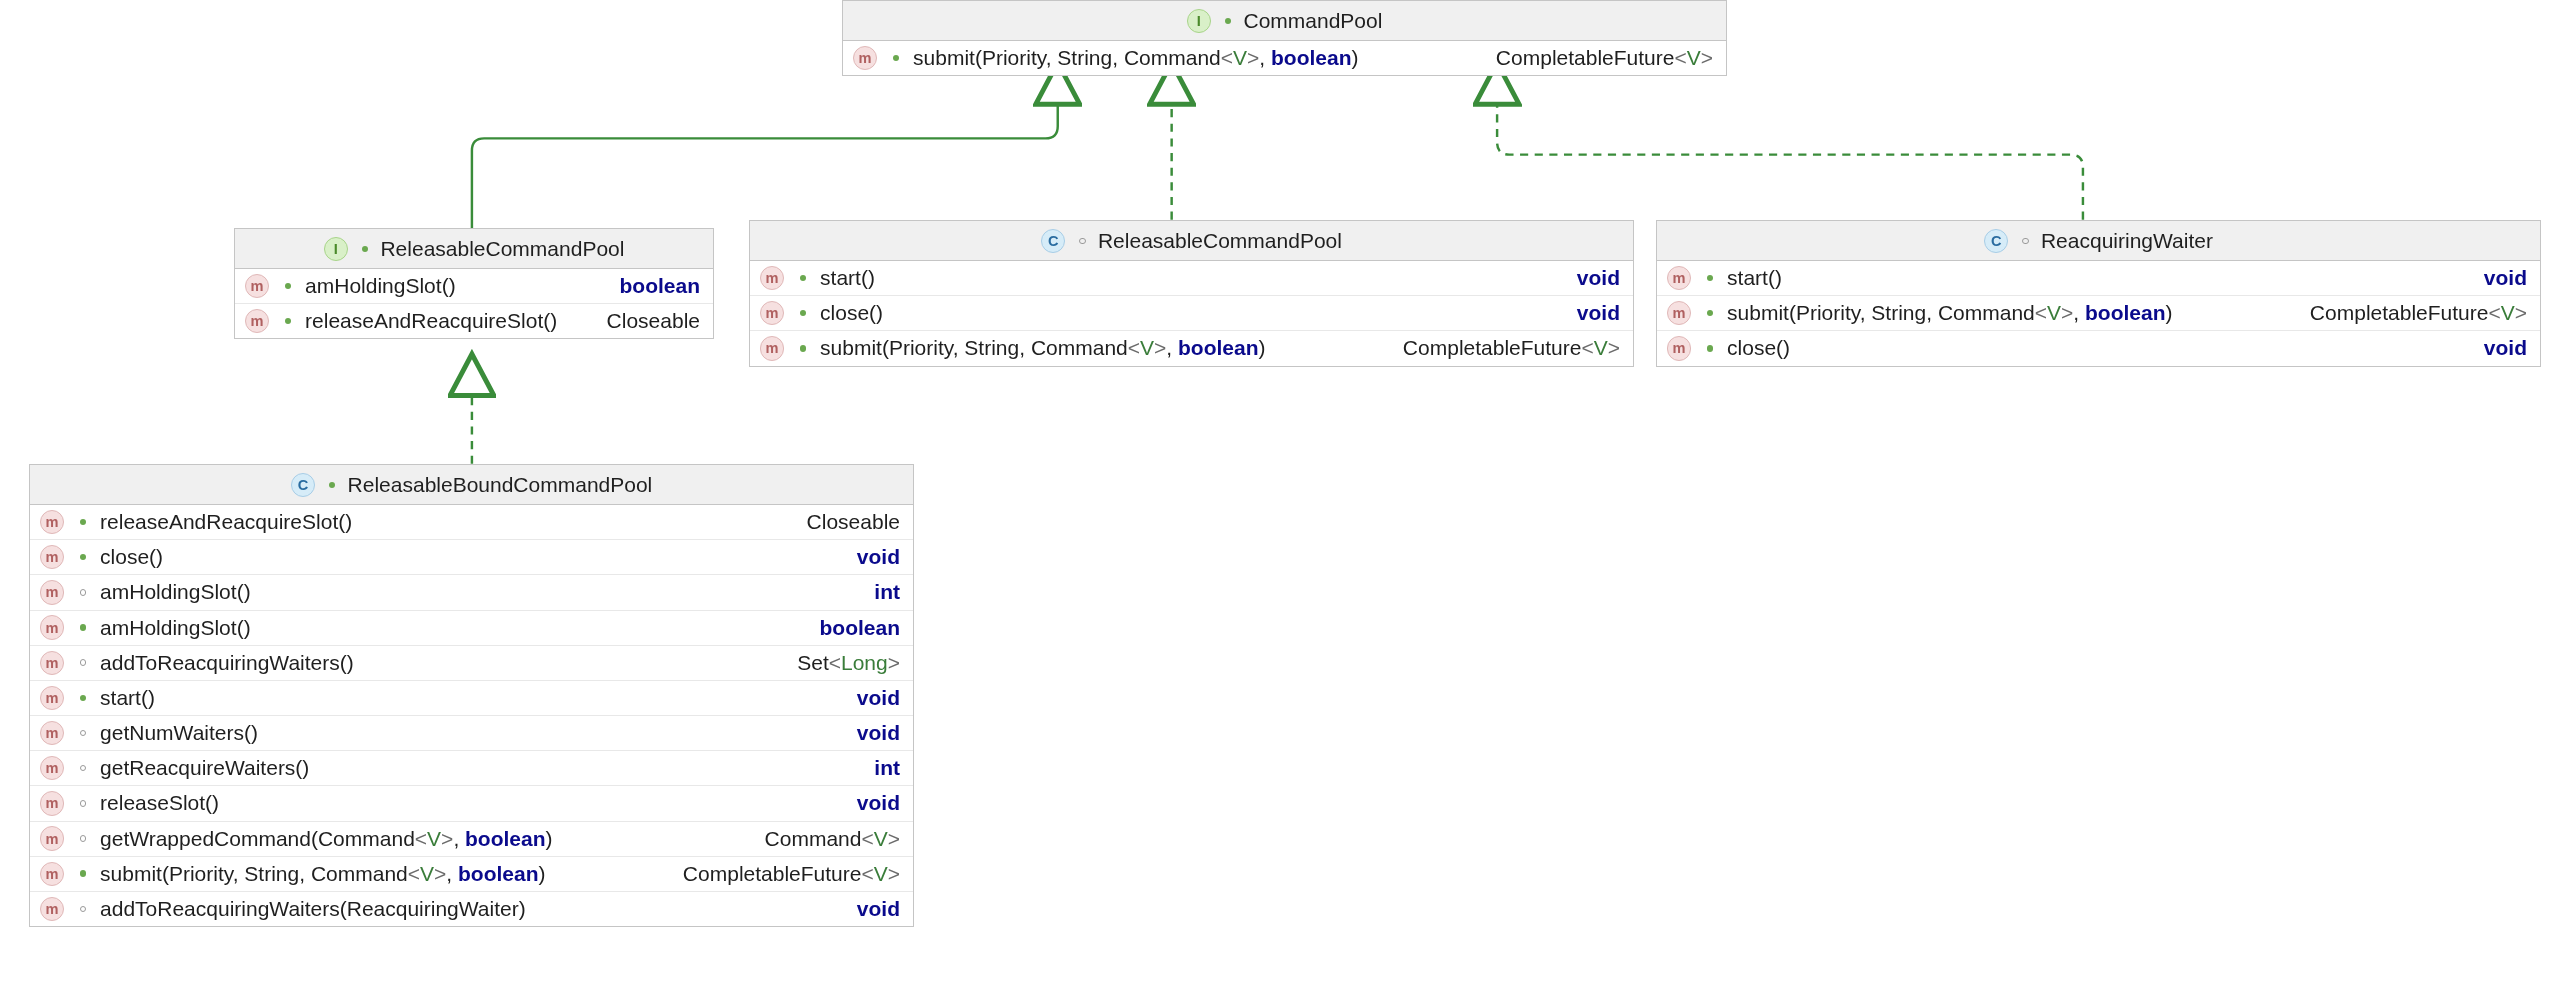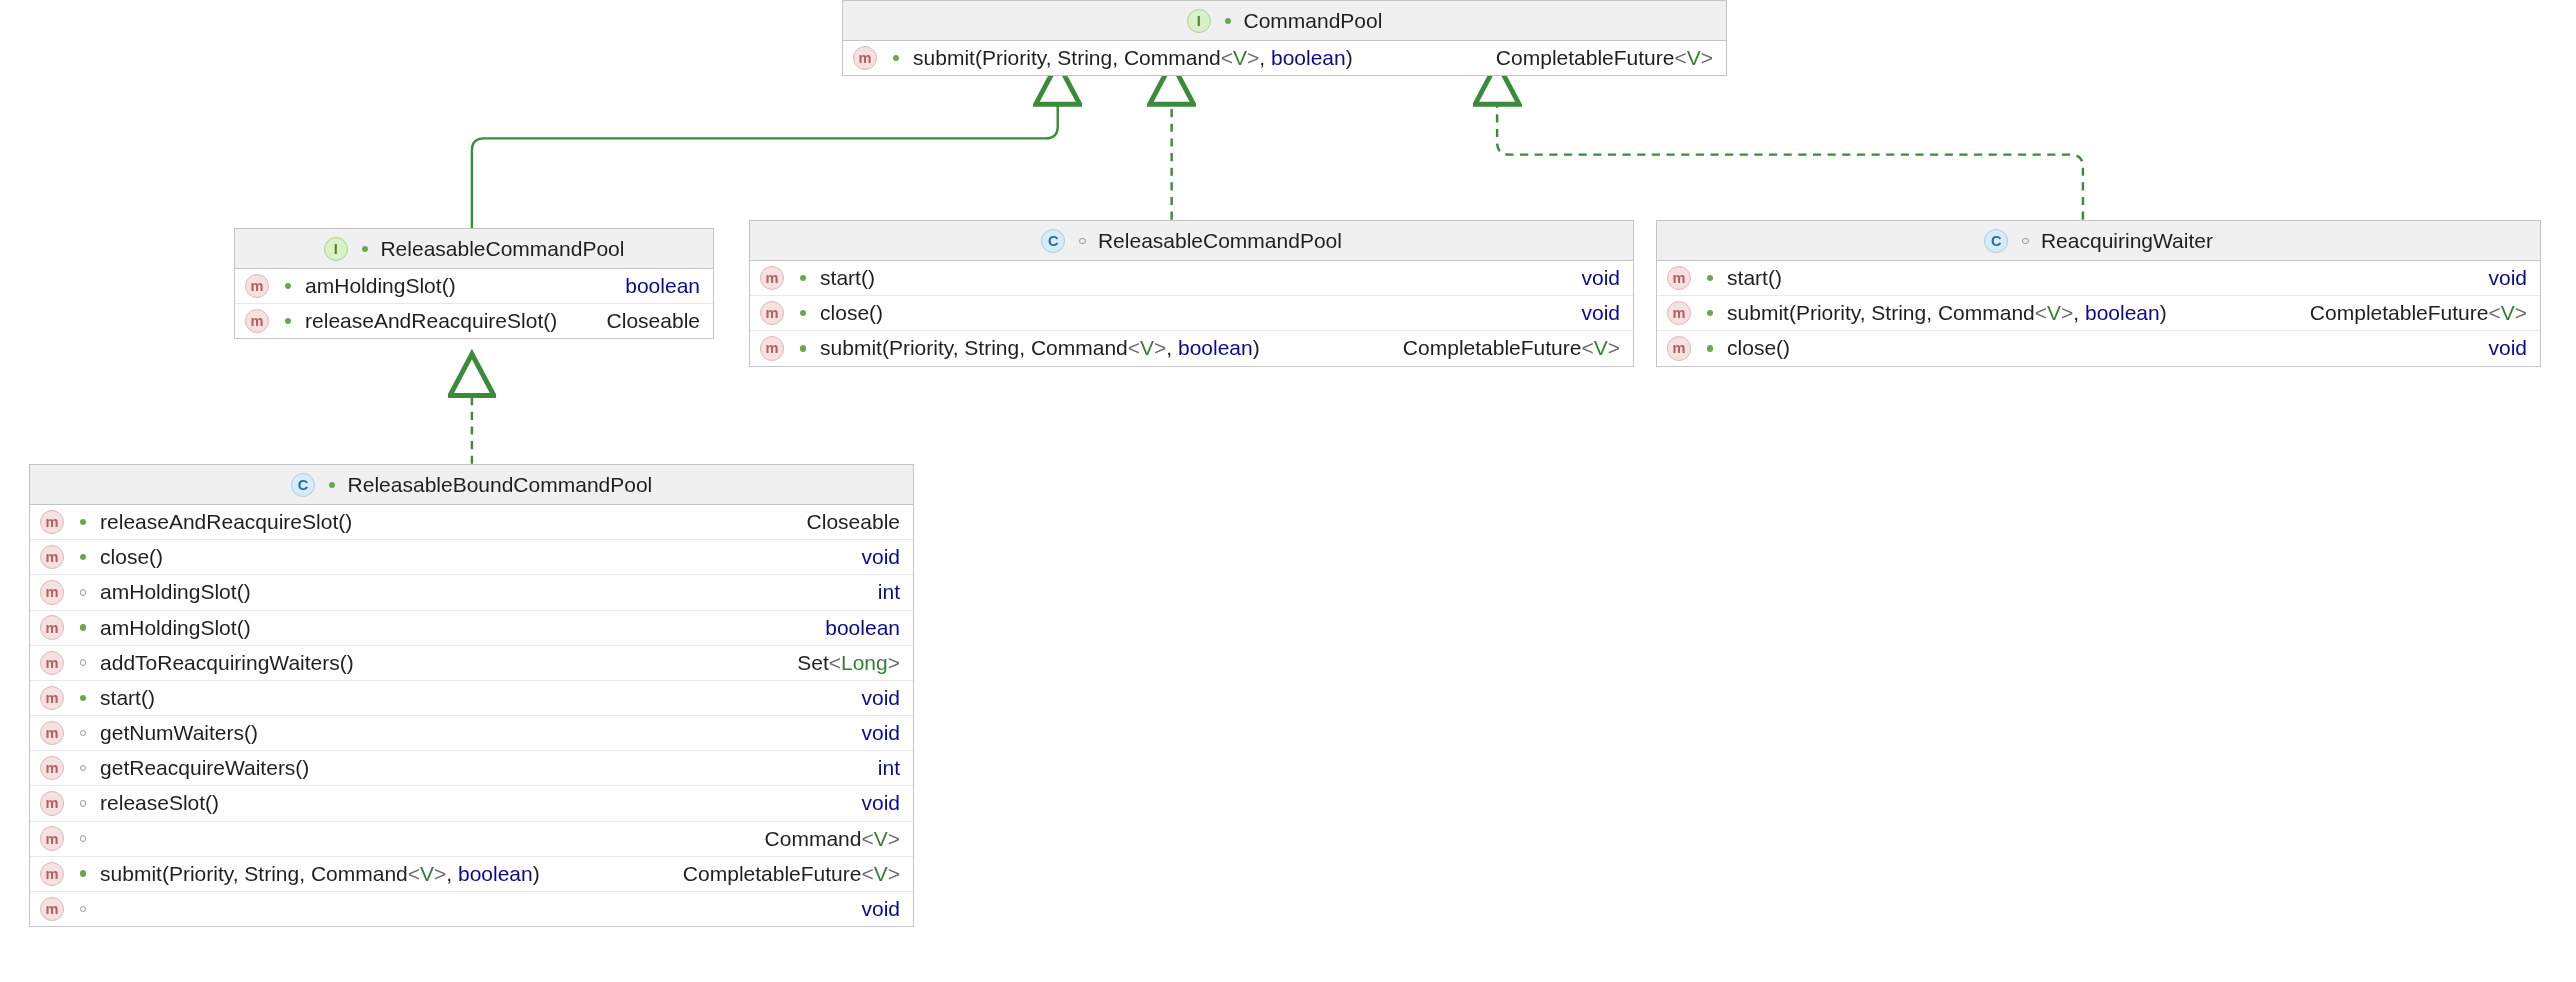--- a/index.html
+++ b/index.html
@@ -41,21 +41,21 @@
     display:flex;align-items:center;
     padding:4.9px 13px 4.9px 9.8px;
     border-bottom:0.8px solid var(--row-border);
     gap:9.8px;
     white-space:nowrap;
   }
   .row:last-child{border-bottom:none;}
   .sig{flex:0 0 auto;}
   .spacer{flex:1 1 auto;}
   .ret{flex:0 0 auto;text-align:center;}
-  .kw{color:var(--kw);font-weight:400;}
+  .kw{color:var(--kw);font-weight:700;}
   .tp{color:var(--tp);}
   .ang{color:var(--angle);}
 
   
   .badge{
     width:24.4px;height:24.4px;border-radius:50%;
     display:inline-flex;align-items:center;justify-content:center;
     font-size:14.6px;font-weight:700;flex:0 0 24.4px;
     box-sizing:border-box;margin-right:3.3px;
   }
@@ -264,31 +264,33 @@
       <div class="row">
         <span class="badge badge-m">m</span>
         <span class="vis vis-pkg"></span>
         <span class="sig">releaseSlot()</span>
         <span class="spacer"></span>
         <span class="ret"><span class="kw">void</span></span>
       </div>
       <div class="row">
         <span class="badge badge-m">m</span>
         <span class="vis vis-pkg"></span>
+        <span class="sig">getWrappedCommand(Command<span class="ang">&lt;</span><span class="tp">V</span><span class="ang">&gt;</span>, <span class="kw">boolean</span>)</span>
         <span class="spacer"></span>
         <span class="ret">Command<span class="ang">&lt;</span><span class="tp">V</span><span class="ang">&gt;</span></span>
       </div>
       <div class="row">
         <span class="badge badge-m">m</span>
         <span class="vis vis-pub"></span>
         <span class="sig">submit(Priority, String, Command<span class="ang">&lt;</span><span class="tp">V</span><span class="ang">&gt;</span>, <span class="kw">boolean</span>)</span>
         <span class="spacer"></span>
         <span class="ret">CompletableFuture<span class="ang">&lt;</span><span class="tp">V</span><span class="ang">&gt;</span></span>
       </div>
       <div class="row">
         <span class="badge badge-m">m</span>
         <span class="vis vis-pkg"></span>
+        <span class="sig">addToReacquiringWaiters(ReacquiringWaiter)</span>
         <span class="spacer"></span>
         <span class="ret"><span class="kw">void</span></span>
       </div>
     </div>
 </div>
 
 
 </body></html>

